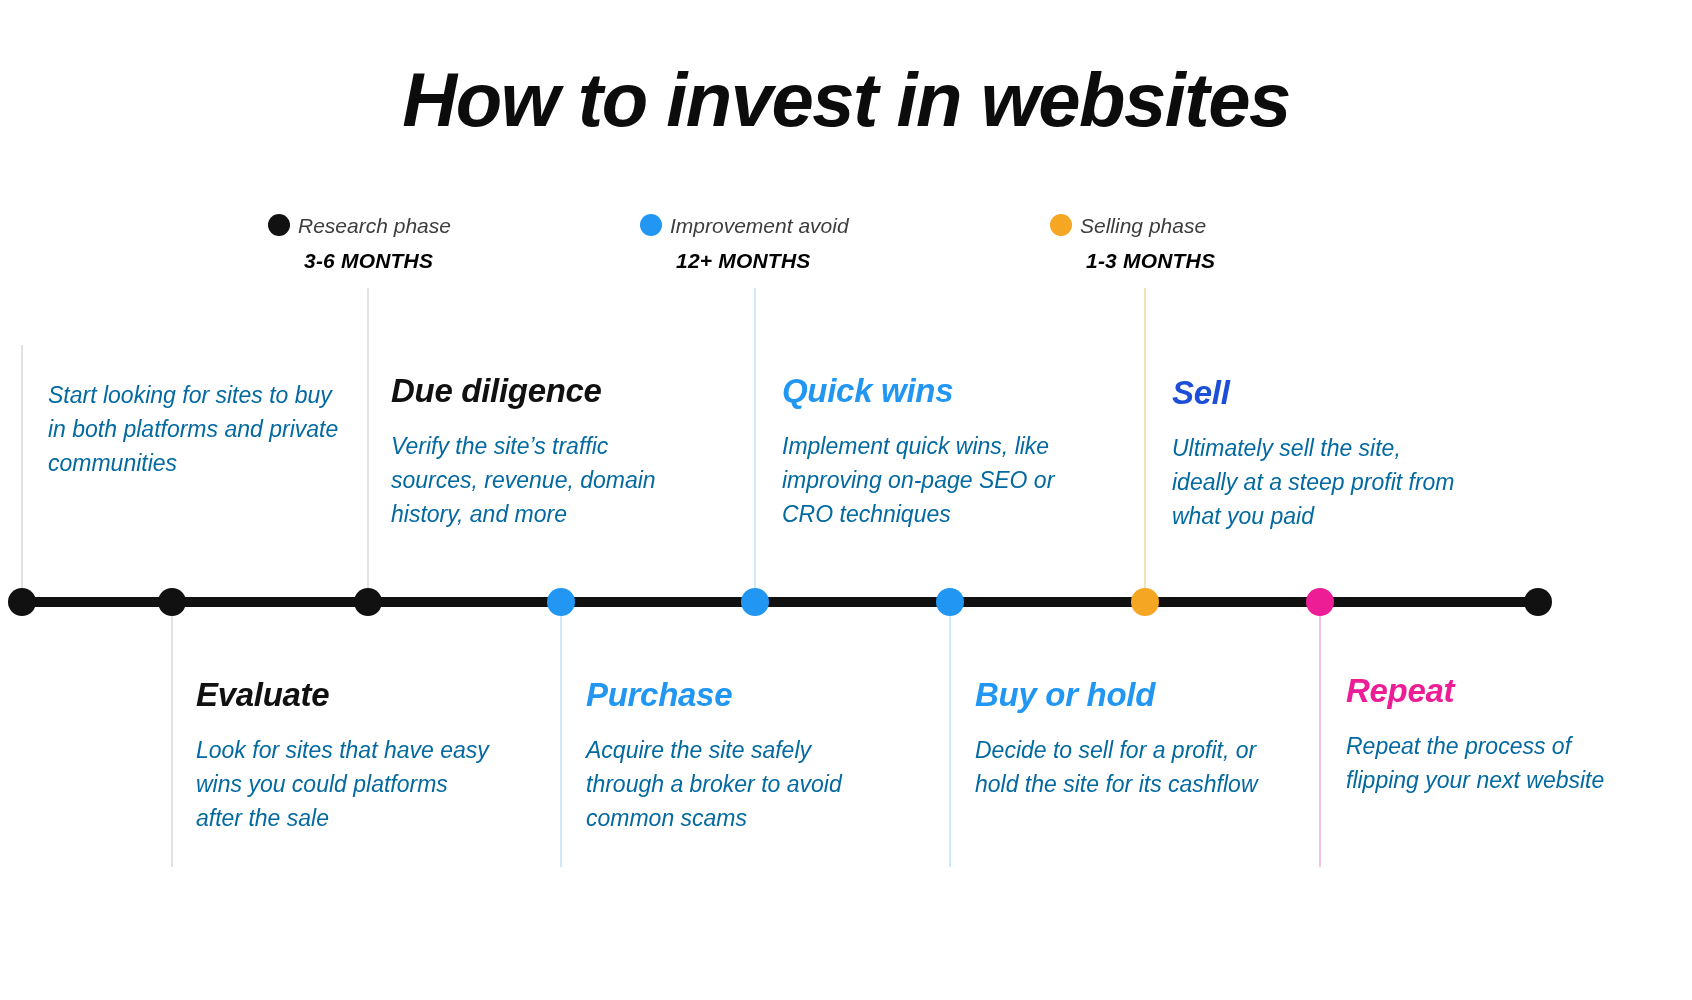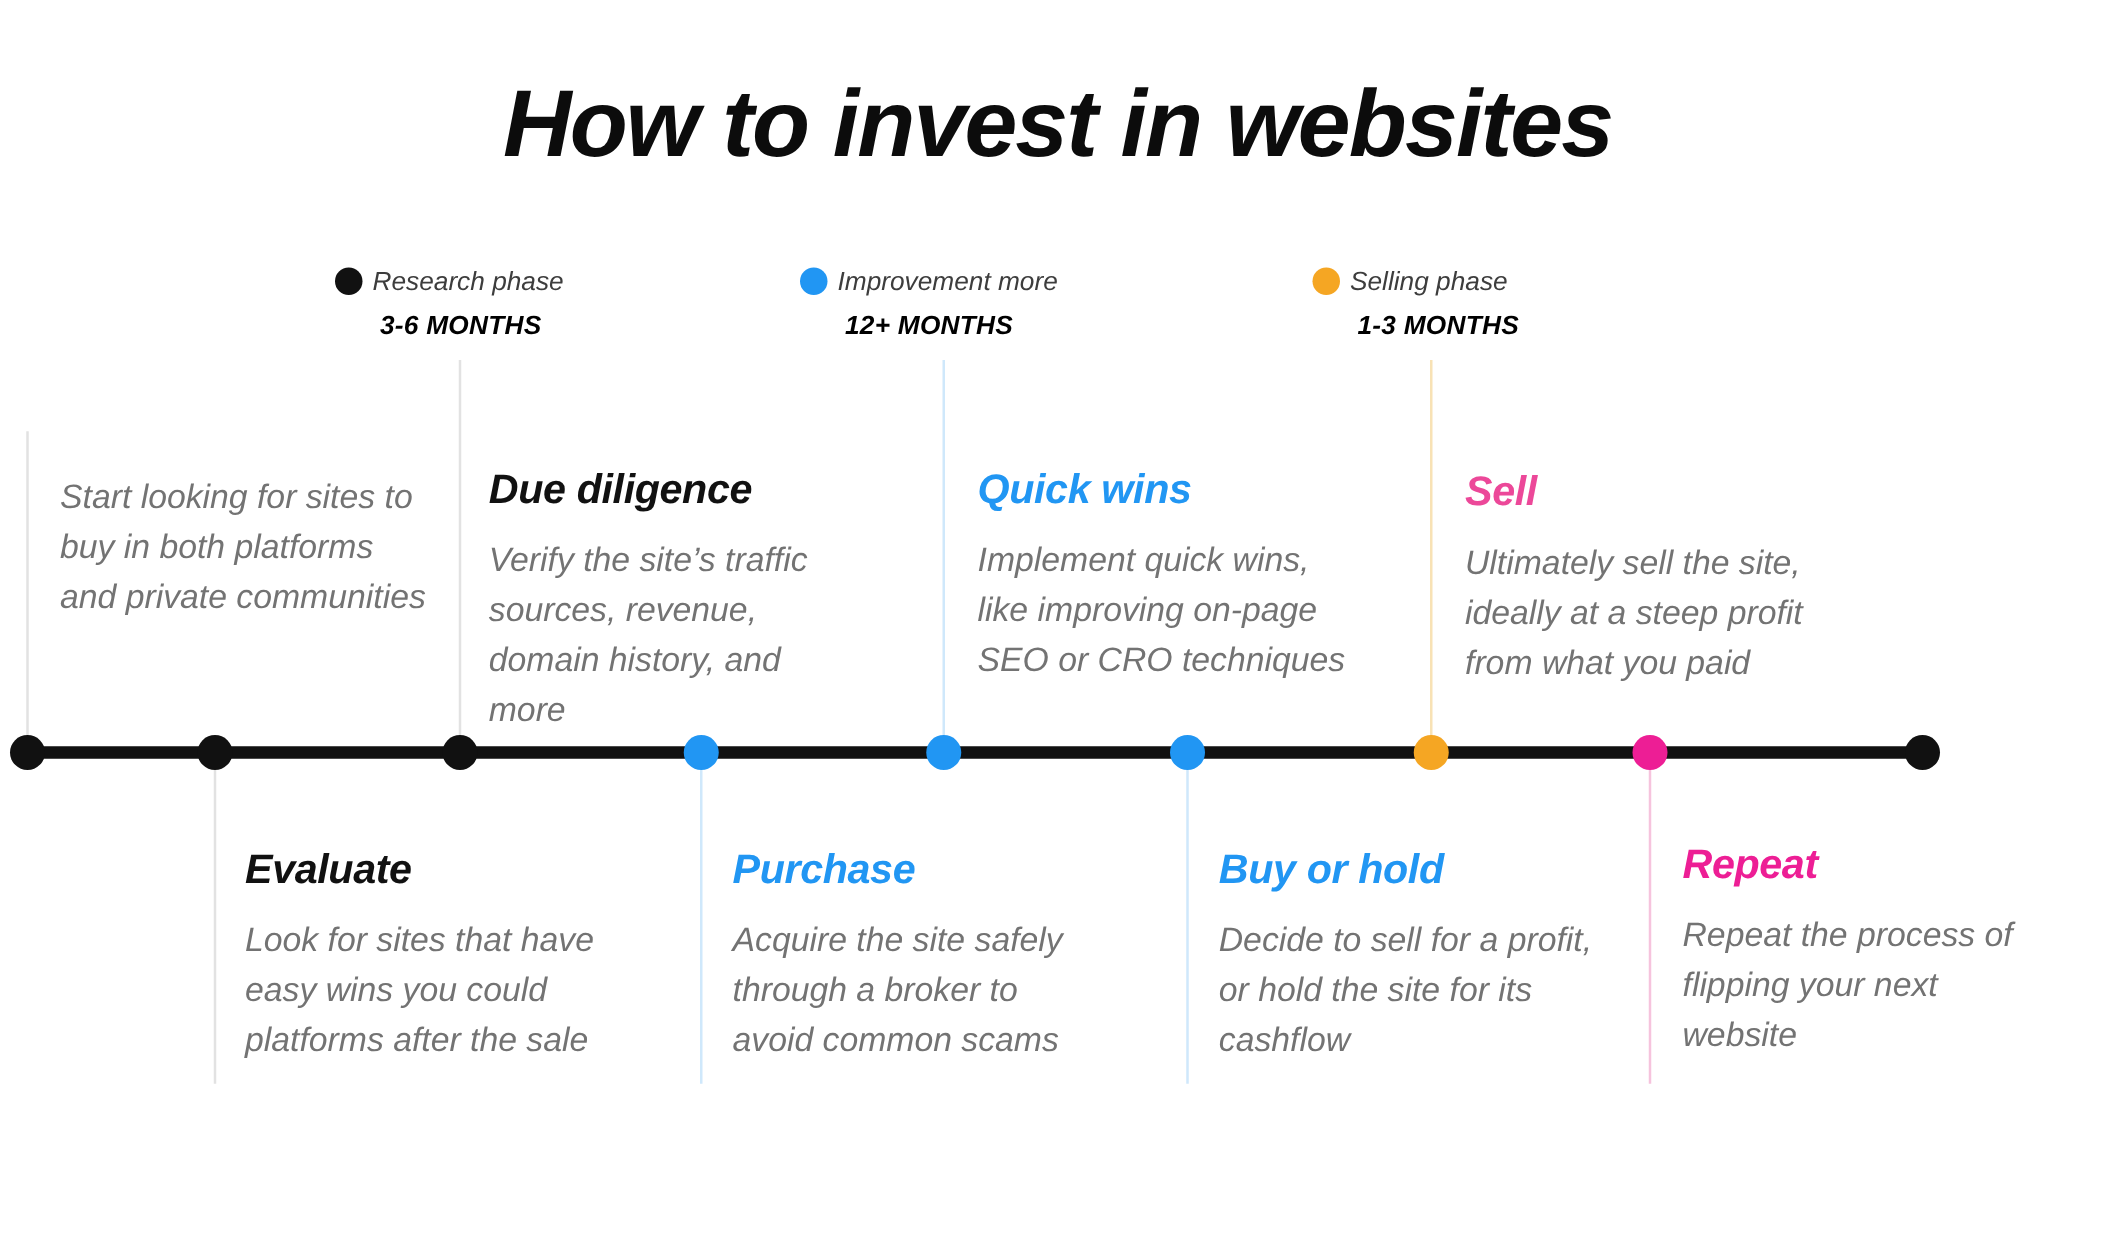--- a/index.html
+++ b/index.html
@@ -98,44 +98,44 @@
   .card-title {
     font-size: 33px;
     font-weight: 700;
     line-height: 1;
     letter-spacing: -0.3px;
     color: #111111;
     margin-bottom: 22px;
     white-space: nowrap;
   }
   .card-body {
-    font-size: 27px;
+    font-size: 23px;
     line-height: 1.48;
-    color: #737373;
+    color: #0369a1;
   }
 </style>
 </head>
 <body>
 
 <div id="stage">
 
   <div class="title">How to invest in websites</div>
 
   <div class="legend-item" style="left:268px; top:212px;">
     <div class="legend-top">
       <span class="legend-dot" style="background: rgb(17, 17, 17);"></span>
       <span class="legend-label">Research phase</span>
     </div>
     <div class="legend-duration">3-6 MONTHS</div>
   </div>
 
   <div class="legend-item" style="left:640px; top:212px;">
     <div class="legend-top">
       <span class="legend-dot" style="background: rgb(33, 150, 243);"></span>
-      <span class="legend-label">Improvement more</span>
+      <span class="legend-label">Improvement avoid</span>
     </div>
     <div class="legend-duration">12+ MONTHS</div>
   </div>
 
   <div class="legend-item" style="left:1050px; top:212px;">
     <div class="legend-top">
       <span class="legend-dot" style="background: rgb(245, 166, 35);"></span>
       <span class="legend-label">Selling phase</span>
     </div>
     <div class="legend-duration">1-3 MONTHS</div>
@@ -159,21 +159,21 @@
     <div class="card-title" style="color: rgb(17, 17, 17);">Due diligence</div>
     <div class="card-body">Verify the site’s traffic sources, revenue, domain history, and more</div>
   </div>
 
   <div class="card" style="left:782px; top:374px; width:305px;">
     <div class="card-title" style="color: rgb(33, 150, 243);">Quick wins</div>
     <div class="card-body">Implement quick wins, like improving on-page SEO or CRO techniques</div>
   </div>
 
   <div class="card" style="left:1172px; top:376px; width:285px;">
-    <div class="card-title" style="color: #ec4899;">Sell</div>
+    <div class="card-title" style="color: #1d4ed8;">Sell</div>
     <div class="card-body">Ultimately sell the site, ideally at a steep profit from what you paid</div>
   </div>
 
   <div class="card" style="left:196px; top:678px; width:300px;">
     <div class="card-title" style="color: rgb(17, 17, 17);">Evaluate</div>
     <div class="card-body">Look for sites that have easy wins you could platforms after the sale</div>
   </div>
 
   <div class="card" style="left:586px; top:678px; width:300px;">
     <div class="card-title" style="color: rgb(33, 150, 243);">Purchase</div>

